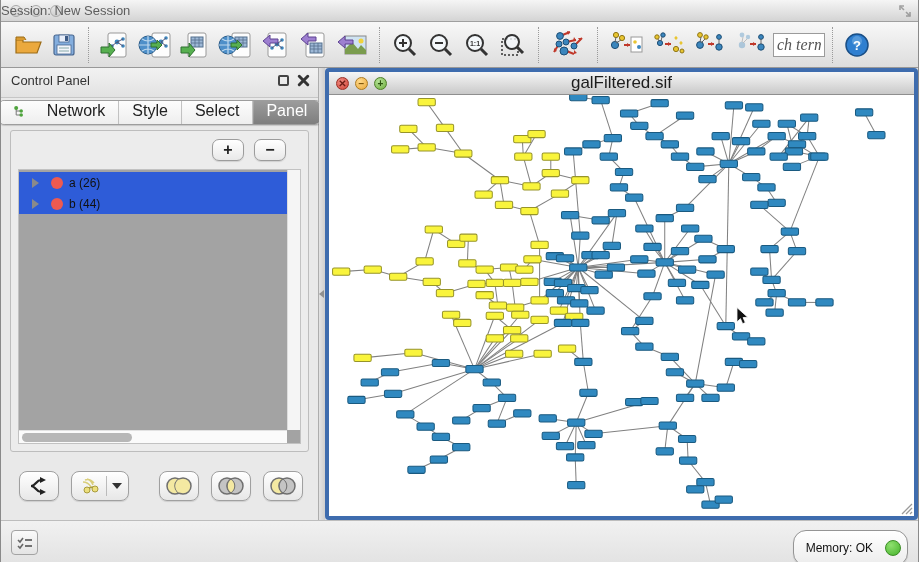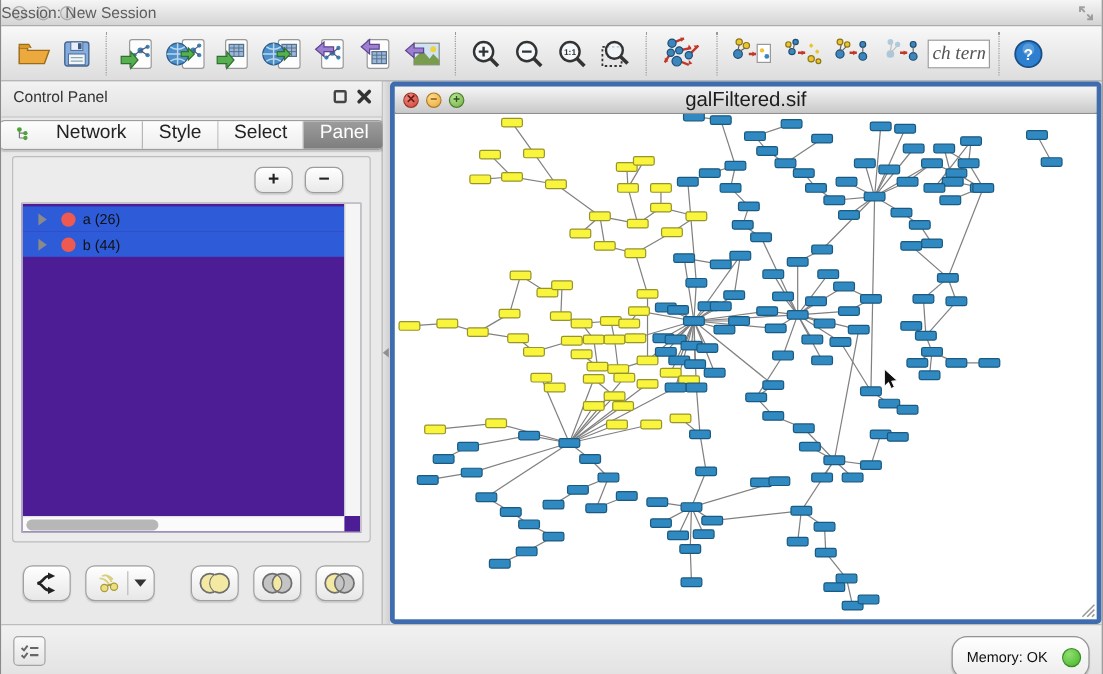--- a/index.html
+++ b/index.html
@@ -46,21 +46,21 @@
     display:flex; align-items:center; gap:23px; background:linear-gradient(#fdfdfd,#eeeeee); }
   .tab:last-child { border-right:none; }
   .tab.active { background:linear-gradient(#9c9c9c,#7e7e7e); color:#fff; }
   .sets-card { position:absolute; left:9px; right:9px; top:62px; bottom:68px;
     border:1px solid #bdbdbd; border-radius:3px; background:#ececec; }
   .pm-row { position:absolute; top:8px; right:22px; display:flex; gap:10px; }
   .pm-btn { width:32px; height:22px; border:1px solid #9c9c9c; border-radius:7px;
     background:linear-gradient(#ffffff,#e9e9e9); font-size:16px; font-weight:bold; color:#222;
     display:flex; align-items:center; justify-content:center; line-height:1; box-shadow:0 1px 1px rgba(0,0,0,.12); }
   .sets-list { position:absolute; left:7px; right:7px; top:38px; bottom:7px;
-    background:#4c1d95; border:1px solid #c2c2c2; overflow:hidden; }
+    background:#a3a3a3; border:1px solid #c2c2c2; overflow:hidden; }
   .list-rows { position:absolute; left:0; right:13px; top:2px; }
   .set-row { height:21px; display:flex; align-items:center; font-size:12px; color:#111; }
   .set-row.selected { background:#2e5cd8; }
   .tri { width:0; height:0; border-left:7px solid #8a8a8a; border-top:5px solid transparent;
     border-bottom:5px solid transparent; margin-left:13px; }
   .reddot { width:12px; height:12px; border-radius:50%; background:#ee5a50; margin-left:12px; margin-right:6px; }
   .vscroll { position:absolute; right:0; top:0; bottom:13px; width:13px; background:#f5f5f5; border-left:1px solid #ddd; }
   .hscroll { position:absolute; left:0; right:13px; bottom:0; height:13px; background:#fbfbfb; border-top:1px solid #e2e2e2; }
   .hthumb { position:absolute; left:3px; top:2px; width:41%; height:9px; background:#b7b7b7; border-radius:5px; }
   .cp-actions { position:absolute; left:0; bottom:16px; height:36px; display:flex; align-items:center; padding-left:18px; }

